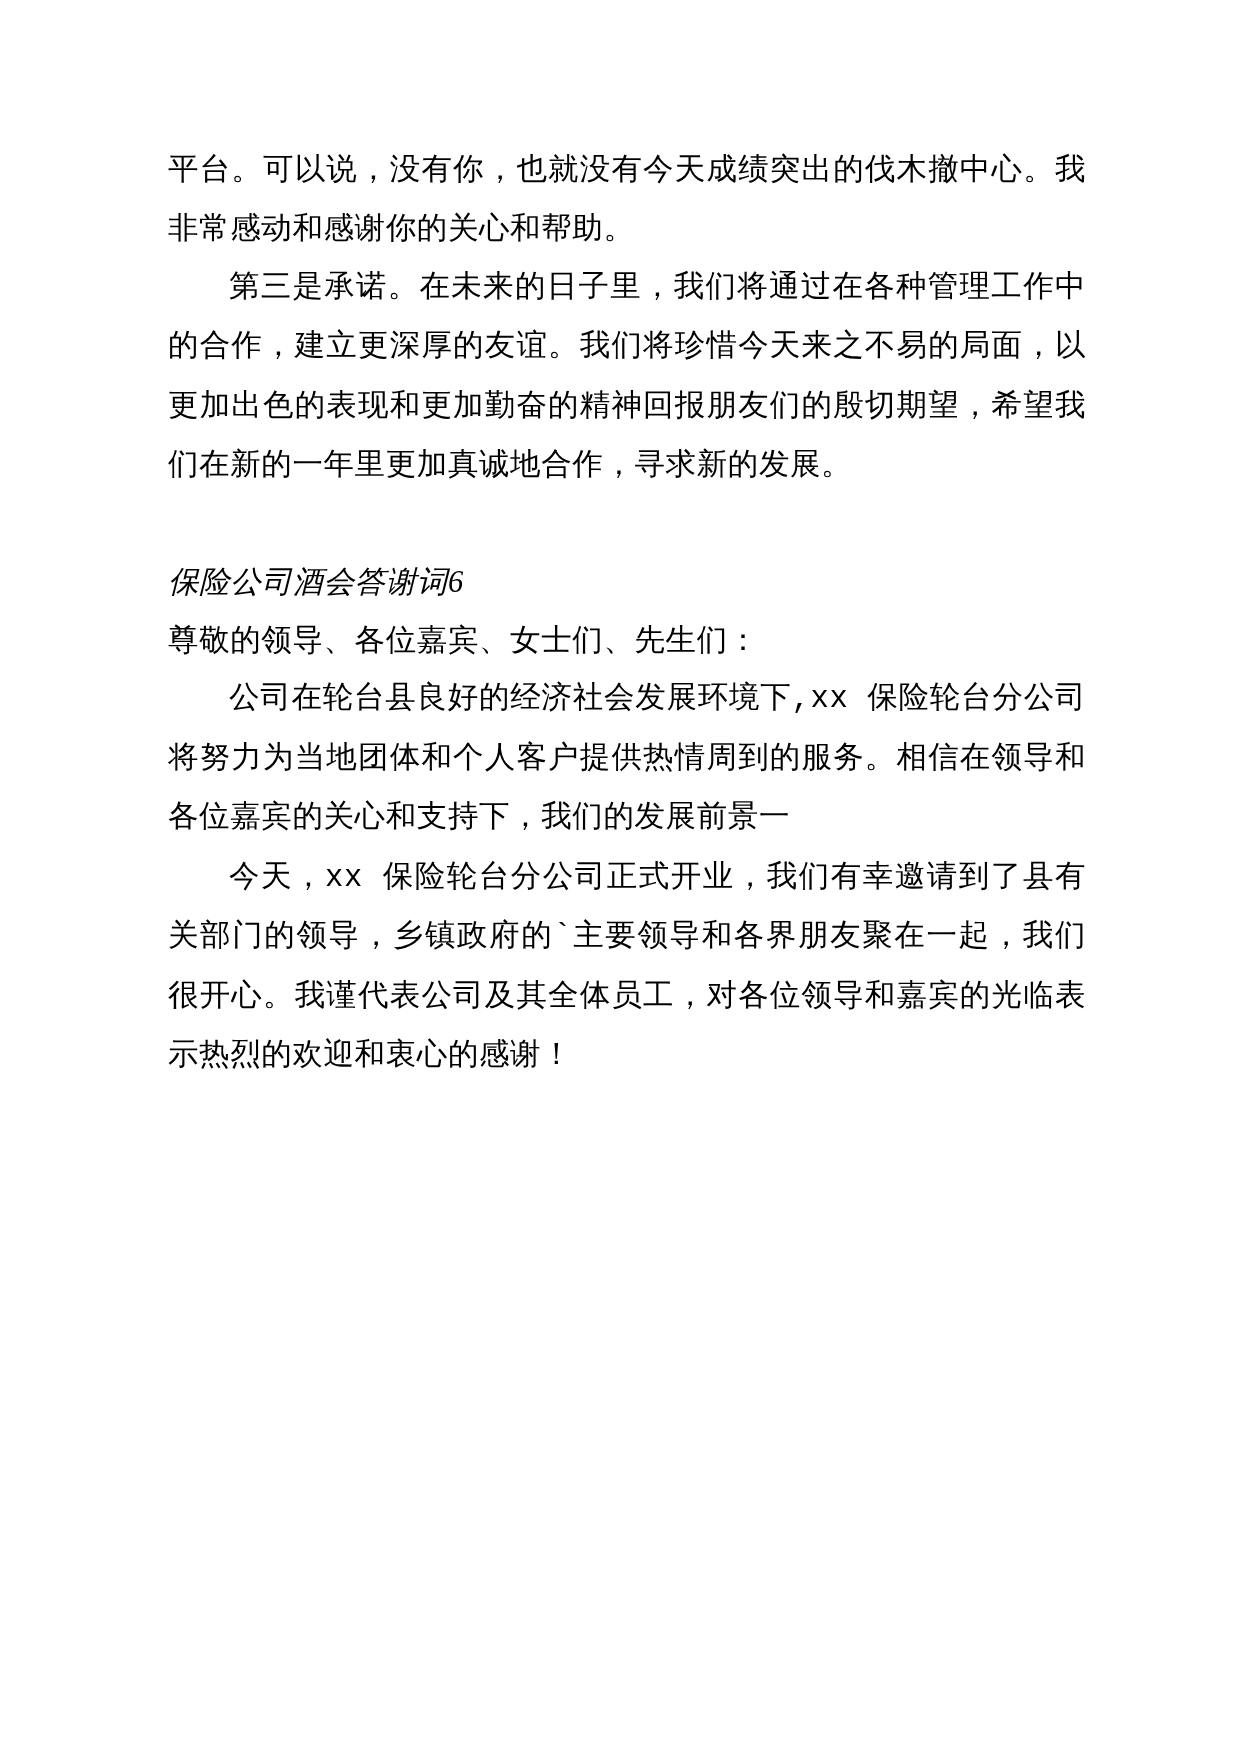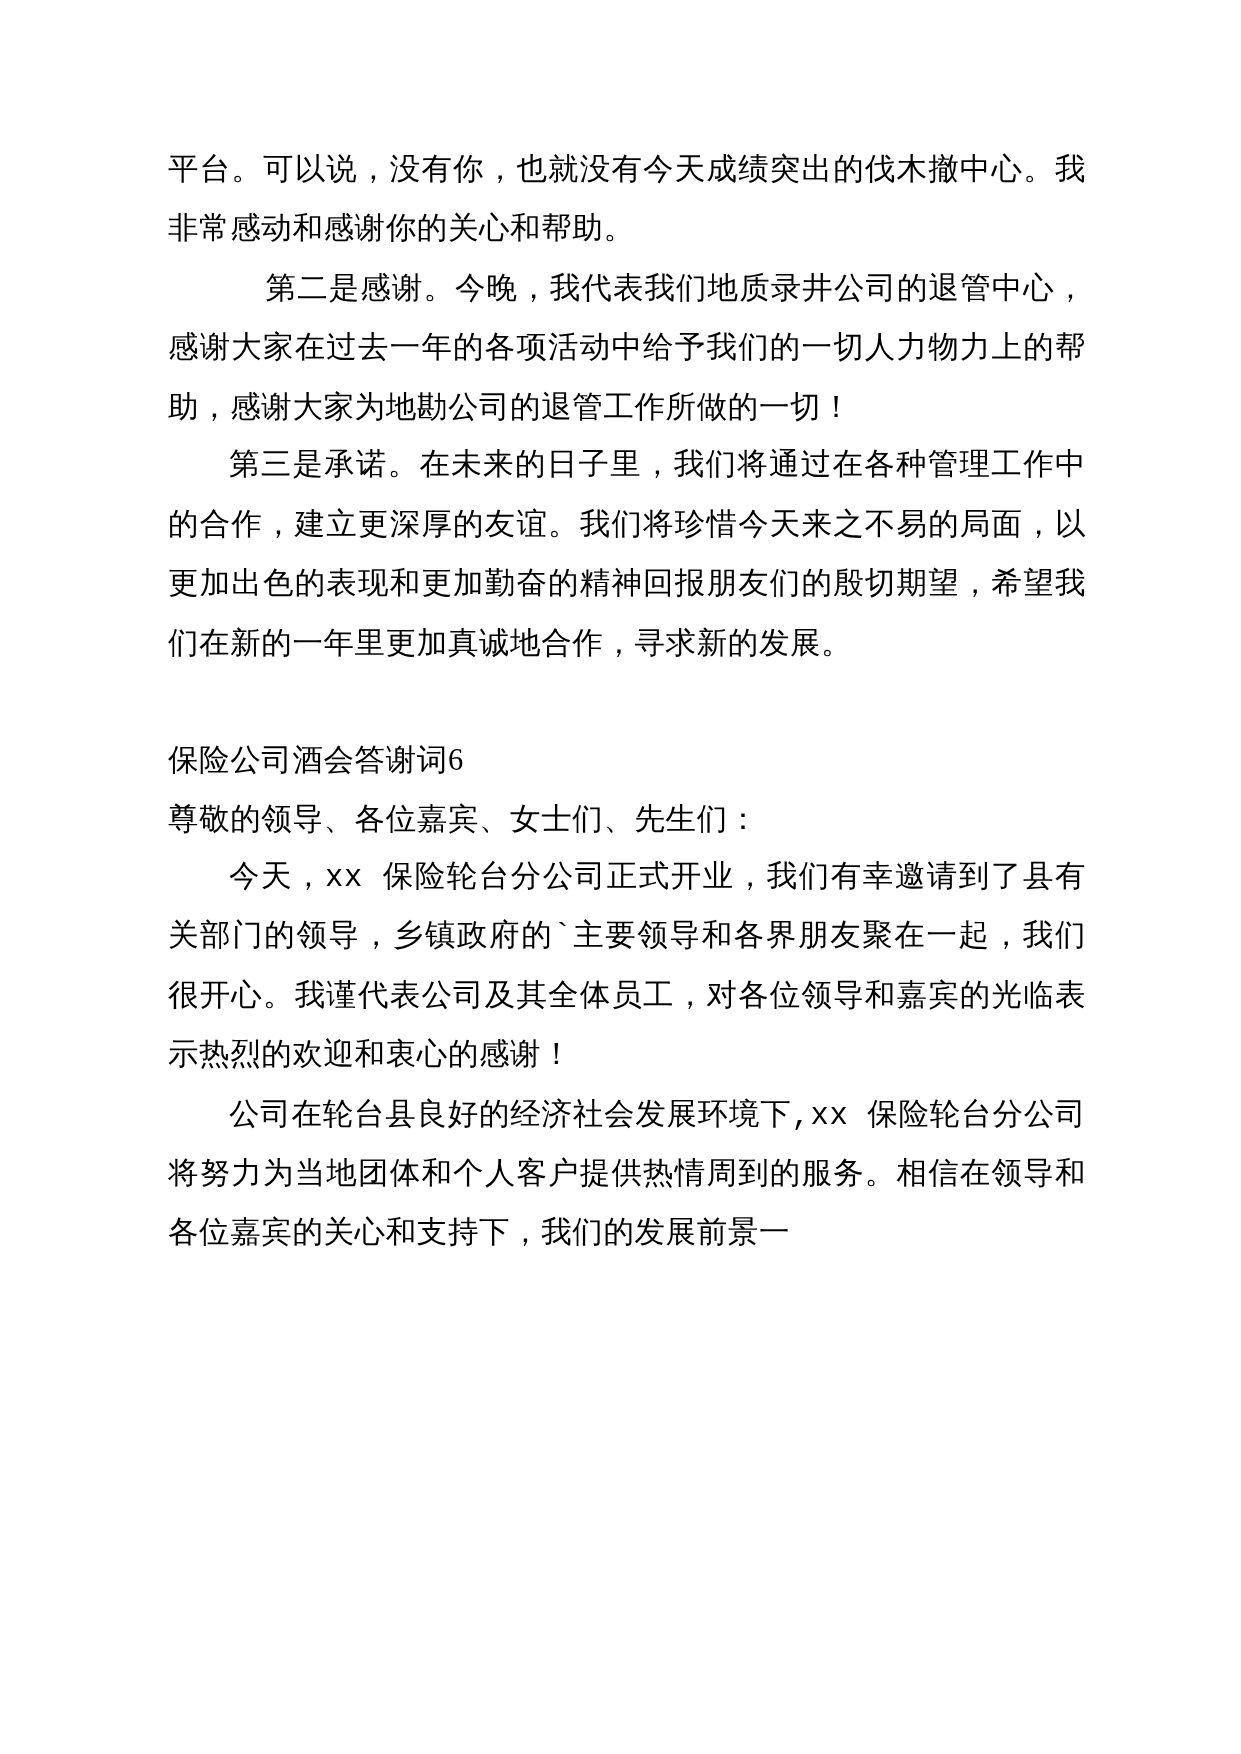--- a/index.html
+++ b/index.html
@@ -44,43 +44,43 @@
   }
   .spacer {
     height: 56px;
   }
   .heading {
     font-size: 30.5px;
     line-height: 1.95;
     letter-spacing: 0.6px;
     text-indent: 0;
     margin: 0;
+    font-style: italic;
   }
   .tight {
     line-height: 1.9;
   }
 </style>
 </head>
 <body>
 
 <div class="page">
   <div class="doc-body">
 
     <p class="para-noindent">平台。可以说，没有你，也就没有今天成绩突出的伐木撤中心。我非常感动和感谢你的关心和帮助。</p>
 
-    <p class="para-bigindent">第二是感谢。今晚，我代表我们地质录井公司的退管中心，感谢大家在过去一年的各项活动中给予我们的一切人力物力上的帮助，感谢大家为地勘公司的退管工作所做的一切！</p>
 
     <p class="para">第三是承诺。在未来的日子里，我们将通过在各种管理工作中的合作，建立更深厚的友谊。我们将珍惜今天来之不易的局面，以更加出色的表现和更加勤奋的精神回报朋友们的殷切期望，希望我们在新的一年里更加真诚地合作，寻求新的发展。</p>
 
 
 
     <div class="spacer"></div>
 
     <p class="heading">保险公司酒会答谢词6</p>
 
     <p class="para-noindent tight">尊敬的领导、各位嘉宾、女士们、先生们：</p>
 
+    <p class="para">公司在轮台县良好的经济社会发展环境下,xx 保险轮台分公司将努力为当地团体和个人客户提供热情周到的服务。相信在领导和各位嘉宾的关心和支持下，我们的发展前景一</p>
+
     <p class="para">今天，xx 保险轮台分公司正式开业，我们有幸邀请到了县有关部门的领导，乡镇政府的`主要领导和各界朋友聚在一起，我们很开心。我谨代表公司及其全体员工，对各位领导和嘉宾的光临表示热烈的欢迎和衷心的感谢！</p>
-
-    <p class="para">公司在轮台县良好的经济社会发展环境下,xx 保险轮台分公司将努力为当地团体和个人客户提供热情周到的服务。相信在领导和各位嘉宾的关心和支持下，我们的发展前景一</p>
 
   </div>
 </div>
 
 </body></html>

